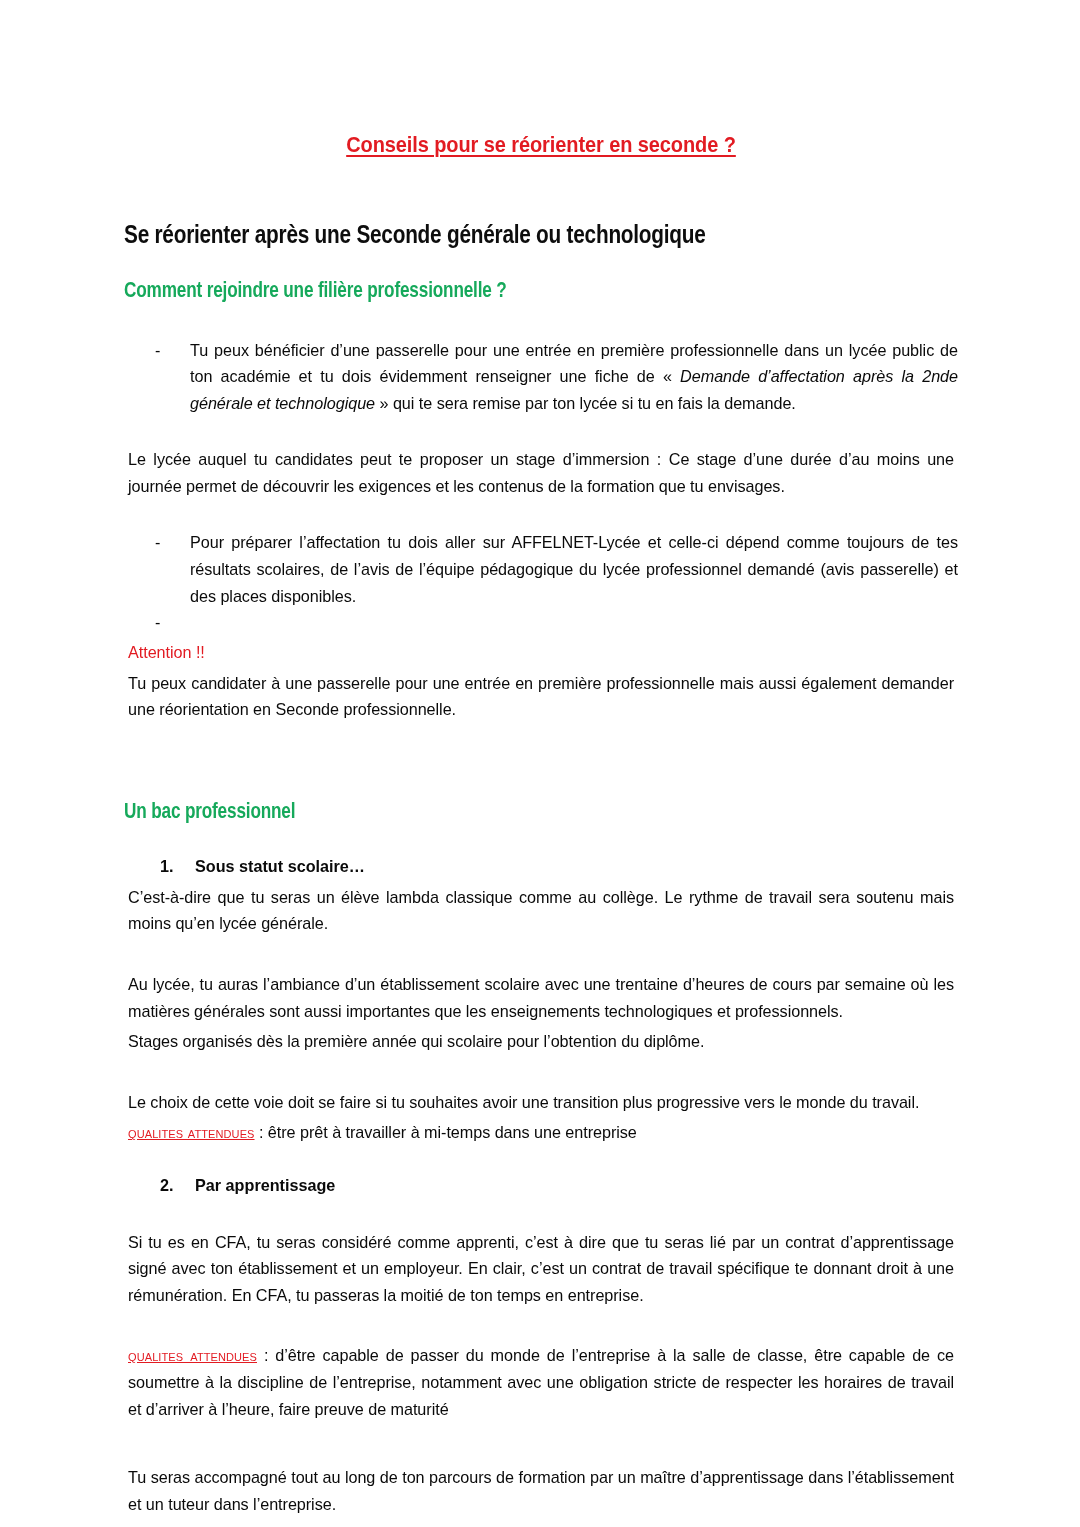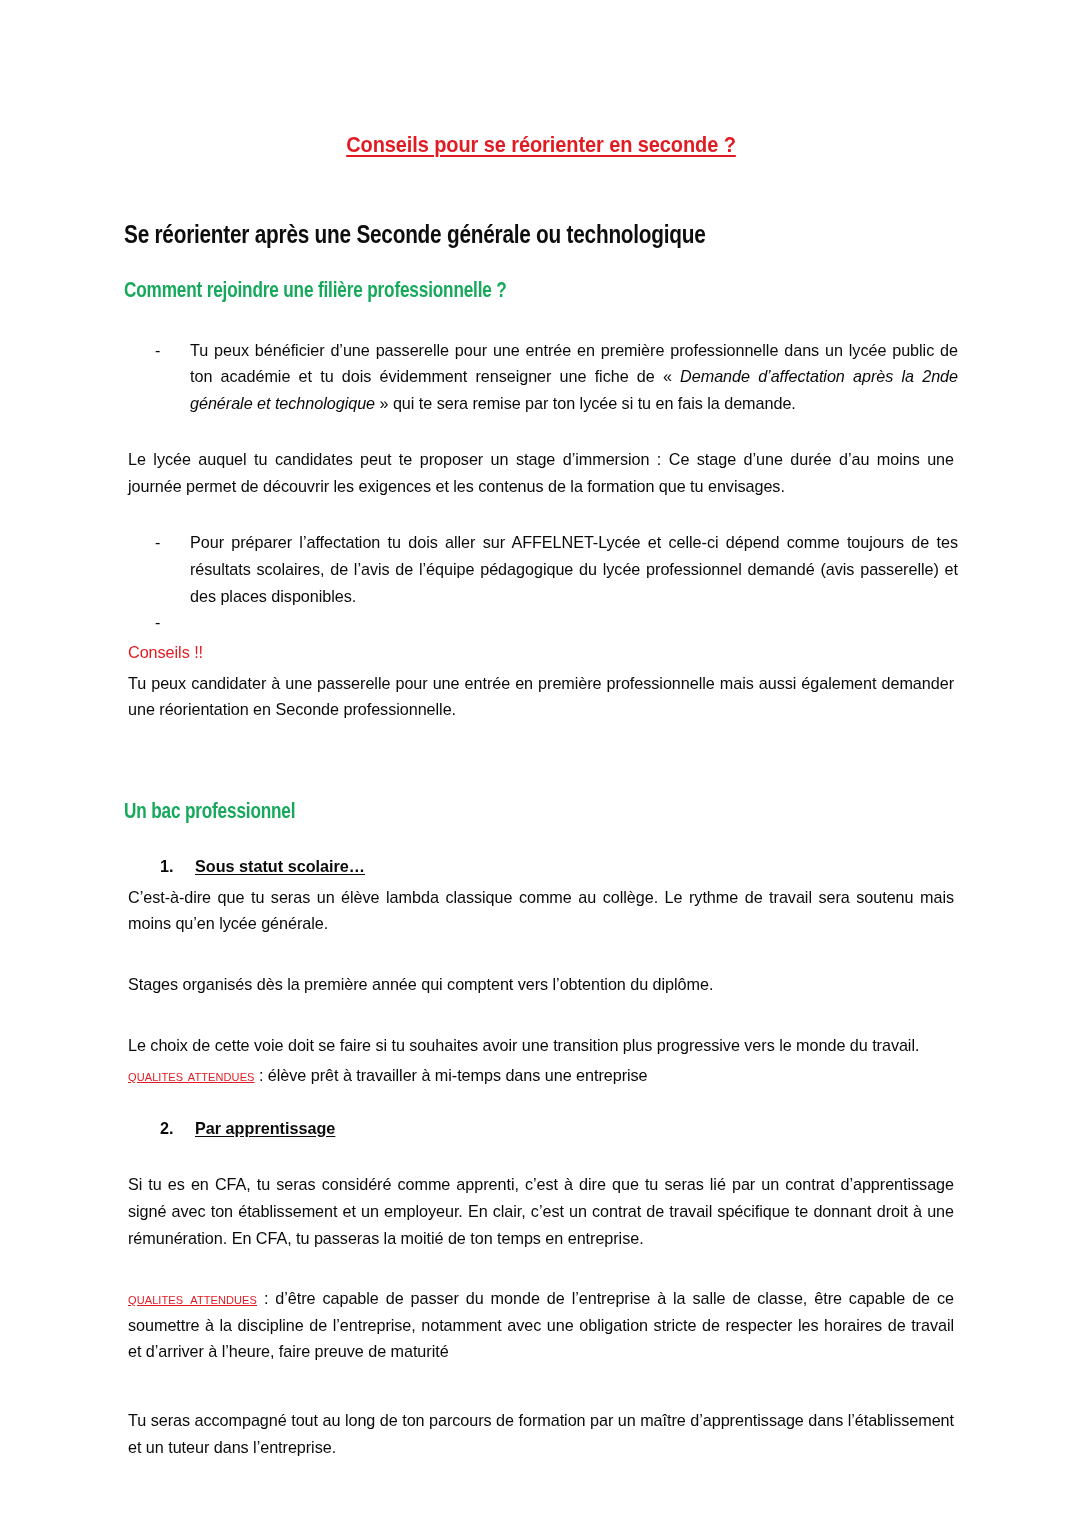--- a/index.html
+++ b/index.html
@@ -151,21 +151,20 @@
     position: absolute;
     left: 36px;
     top: 0;
     font-weight: bold;
     font-size: 16.2px;
     line-height: 26.6px;
     color: #0A0A0A;
   }
   .num-list > li > .item-label {
     font-weight: bold;
-    text-decoration: underline;
     text-underline-offset: 2px;
   }
   .gap-22 { height: 22px; }
   .gap-26 { height: 26px; }
   .gap-30 { height: 30px; }
   .gap-34 { height: 34px; }
   .gap-62 { height: 62px; }
   .gap-72 { height: 72px; }
 </style>
 </head>
@@ -204,48 +203,49 @@
         <span class="marker">-</span>
         <span>Pour préparer l’affectation tu dois aller sur AFFELNET-Lycée et celle-ci dépend comme toujours de tes résultats scolaires, de l’avis de l’équipe pédagogique du lycée professionnel demandé (avis passerelle) et des places disponibles.</span>
       </li>
       <li>
         <span class="marker">-</span>
       </li>
     </ul>
 
     <div class="gap-26"></div>
 
-    <p class="para nojust red">Conseils !!</p>
+    <p class="para nojust red">Attention !!</p>
 
     <p class="para">Tu peux candidater à une passerelle pour une entrée en première professionnelle mais aussi également demander une réorientation en Seconde professionnelle.</p>
 
     <div class="gap-72"></div>
 
     <h3 class="h-green">Un bac professionnel</h3>
 
     <div class="gap-30"></div>
 
     <ol class="num-list">
       <li>
         <span class="marker">1.</span>
         <span class="item-label">Sous statut scolaire…</span>
       </li>
     </ol>
 
     <p class="para">C’est-à-dire que tu seras un élève lambda classique comme au collège. Le rythme de travail sera soutenu mais moins qu’en lycée générale.</p>
 
     <div class="gap-26"></div>
 
-    <p class="para nojust">Stages organisés dès la première année qui comptent vers l’obtention du diplôme.</p>
+    <p class="para">Au lycée, tu auras l’ambiance d’un établissement scolaire avec une trentaine d’heures de cours par semaine où les matières générales sont aussi importantes que les enseignements technologiques et professionnels.</p>
+    <p class="para nojust">Stages organisés dès la première année qui scolaire pour l’obtention du diplôme.</p>
 
     <div class="gap-26"></div>
 
     <p class="para nojust">Le choix de cette voie doit se faire si tu souhaites avoir une transition plus progressive vers le monde du travail.</p>
 
-    <p class="para nojust"><span class="smallcaps">Qualites Attendues</span><span> : élève prêt à travailler à mi-temps dans une entreprise</span></p>
+    <p class="para nojust"><span class="smallcaps">Qualites Attendues</span><span> : être prêt à travailler à mi-temps dans une entreprise</span></p>
 
     <div class="gap-22"></div>
 
     <ol class="num-list">
       <li>
         <span class="marker">2.</span>
         <span class="item-label">Par apprentissage</span>
       </li>
     </ol>
 

